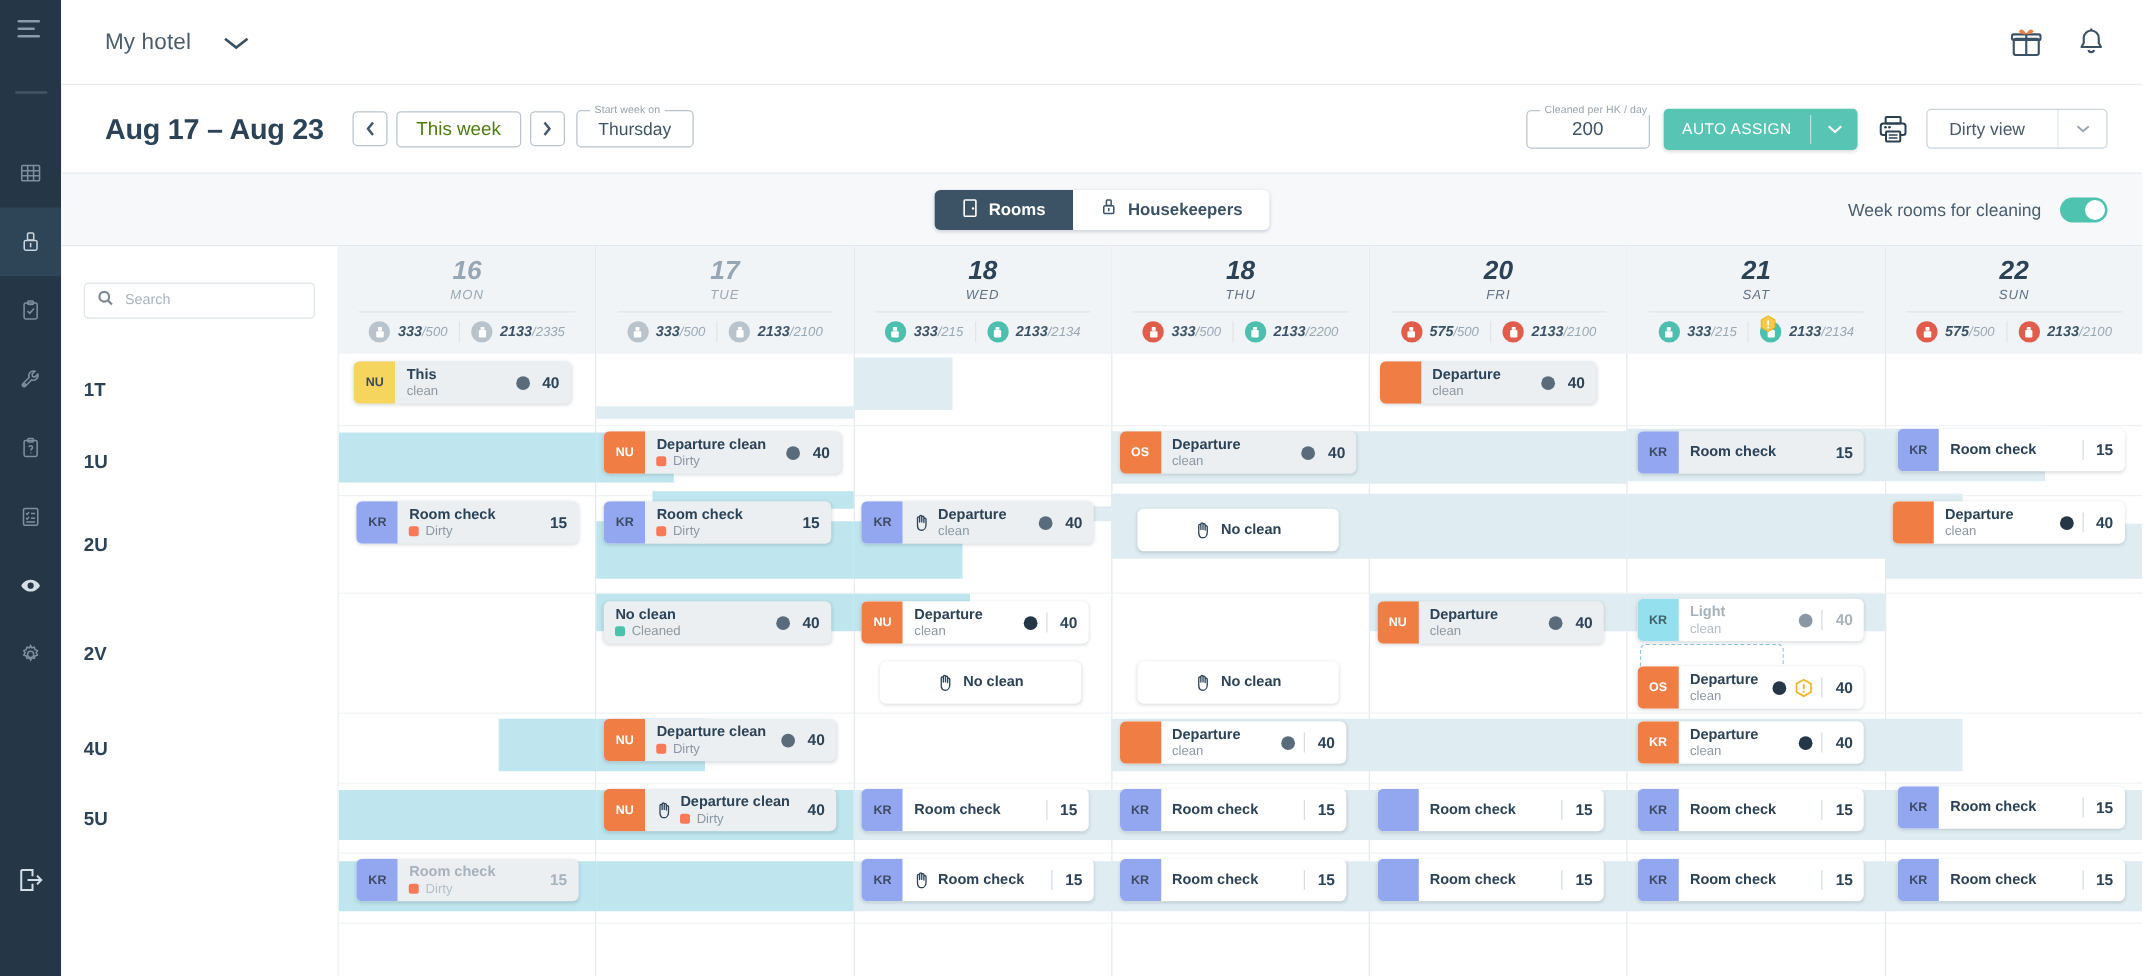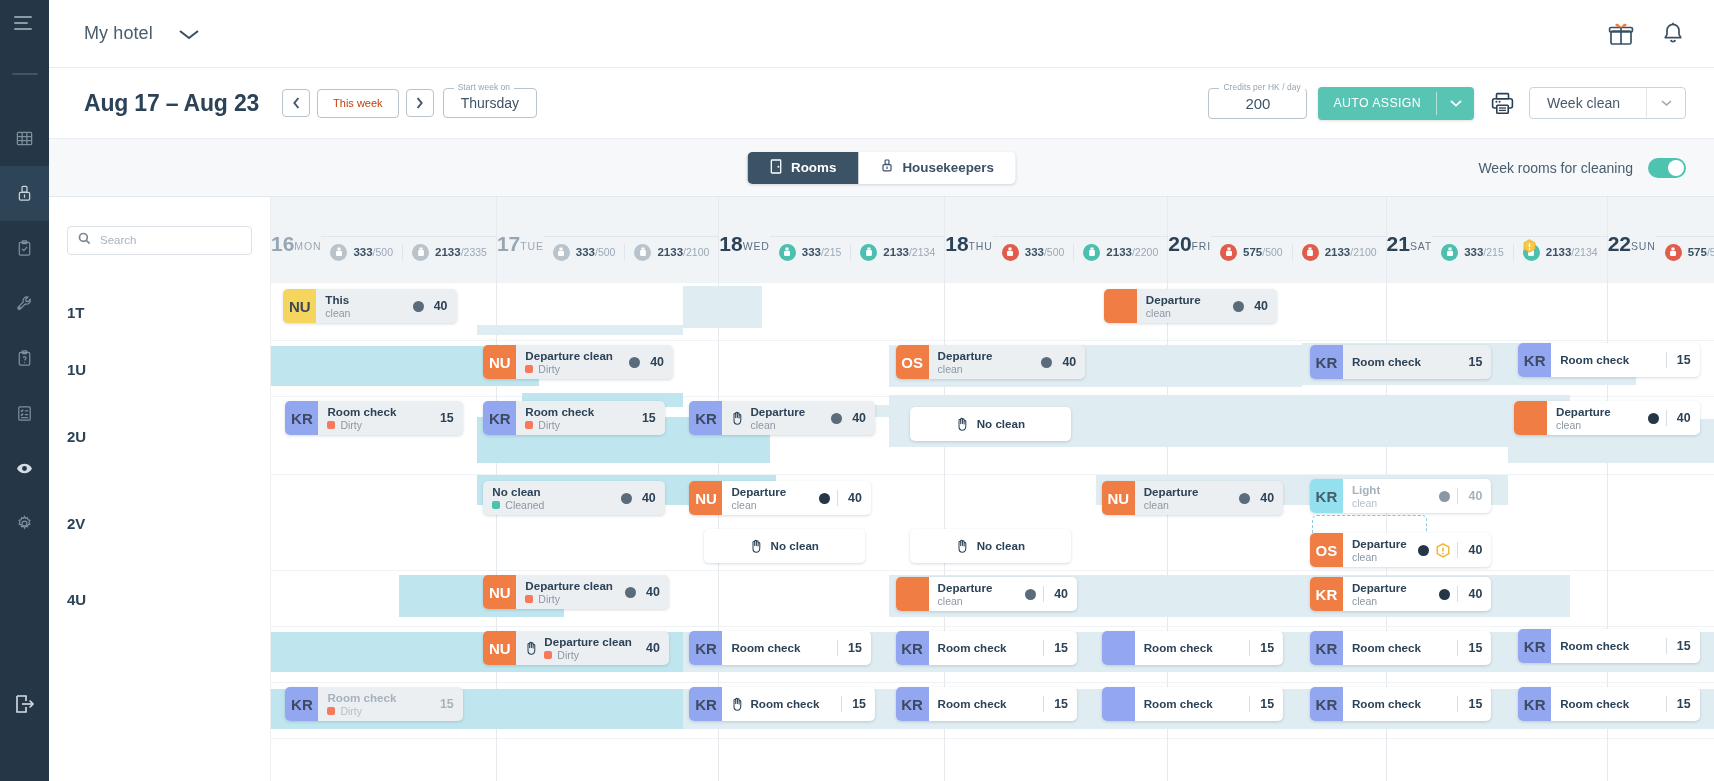--- a/index.html
+++ b/index.html
@@ -54,21 +54,21 @@
 
   
   .datebar { height:70px; display:flex; align-items:center; padding:0 28px 0 35px; }
   .date-title { font-size:23px; font-weight:bold; color:#2b4257; letter-spacing:-.2px; }
   .nav-group { display:flex; align-items:center; margin-left:23px; gap:7px; }
   .navbtn {
     height:28px; min-width:28px; border:1px solid #b9c4cd; border-radius:4px;
     background:#fff; display:flex; align-items:center; justify-content:center; cursor:pointer;
   }
   .navbtn svg { width:9px; height:14px; stroke:#44596c; stroke-width:2; fill:none;}
-  .thisweek { padding:0 15px; height:29px; font-size:11px; color:#c2410c; }
+  .thisweek { padding:0 15px; height:29px; font-size:15px; color:#4d7c0f; }
   .fieldbox {
     position:relative; height:30px; border:1px solid #b9c4cd; border-radius:4px;
     padding:0 17px; display:flex; align-items:center; justify-content:center; margin-left:9px;
     background:#fff; cursor:pointer;
   }
   .fieldbox .flabel {
     position:absolute; top:-7px; left:10px; background:#fff; padding:0 4px;
     font-size:8.4px; color:#96a3ae; letter-spacing:.1px; white-space:nowrap;
   }
   .fieldbox .fval { font-size:14px; color:#3e5467; }
@@ -138,21 +138,21 @@
     border:none; outline:none; font-family:inherit; font-size:11.5px; color:#3e5467; width:100%;
     background:transparent;
   }
   .searchbox input::placeholder { color:#a9b4bd; }
   .roomlabel { display:flex; align-items:center; padding-left:18px; font-size:15px; font-weight:bold; color:#2b4257; }
 
   
   .daycols { flex:1; display:flex; position:relative; }
   .daycol { flex:1; border-right:1px solid #e6eaee; position:relative; }
   .daycol:last-child { border-right:none; }
-  .dayhead { height:86px; background:#f1f4f7; display:flex; align-items:center; padding-top:9px; }
+  .dayhead { height:86px; background:#f1f4f7; display:flex; flex-direction:column; align-items:center; padding-top:9px;font-style:italic; }
   .dnum { font-size:21px; font-weight:bold; color:#97a6b4; line-height:1.05; }
   .dnum.cur { color:#2b4257; }
   .ddow { font-size:10.5px; color:#9aa8b5; letter-spacing:.85px; margin-top:2px;}
   .ddow.cur { color:#5d7184; }
   .dstats {
     margin-top:7px; width:84%; border-top:1px solid #dfe5ea; padding-top:7px;
     display:flex; align-items:center; justify-content:center; gap:0;
   }
   .stat { display:flex; align-items:center; gap:6px; padding:0 9px; position:relative; }
   .stat + .stat { border-left:1px solid #dfe5ea; }
@@ -175,21 +175,21 @@
   .tint.pale { background:#dfecf1; }
 
   
   .card {
     position:absolute; height:34px; border-radius:5px; display:flex; align-items:center;
     box-shadow:0 1px 3px rgba(30,50,70,.18); overflow:hidden; background:#eceff1; cursor:pointer;
   }
   .card.white { background:#fff; }
   .card .av {
     width:33px; align-self:stretch; display:flex; align-items:center; justify-content:center;
-    font-size:15px; font-weight:bold; color:#3c4a56; flex:0 0 33px;
+    font-size:10px; font-weight:bold; color:#3c4a56; flex:0 0 33px;
   }
   .av.yellow { background:#f6d55e; }
   .av.orange { background:#ef7d44; color:#fff; }
   .av.blue   { background:#93a7f0; color:#3d4a63; }
   .av.cyan   { background:#95e0ee; color:#44606a; }
   .card .body { flex:1; display:flex; align-items:center; padding:0 9px; min-width:0; }
   .card .txtcol { display:flex; flex-direction:column; min-width:0; }
   .card .t1 { font-size:11.6px; font-weight:bold; color:#2b4257; line-height:1.22; white-space:nowrap; }
   .card .t2 { font-size:10.5px; color:#8b98a4; line-height:1.22; display:flex; align-items:center; gap:5px; white-space:nowrap;}
   .card .t2 .sq { width:8px; height:8px; border-radius:2px; flex:0 0 8px;}
@@ -336,21 +336,21 @@
         </div>
       </div>
       <div class="fieldbox">
         <div class="flabel">Start week on</div>
         <div class="fval">Thursday</div>
       </div>
 
       <div class="datebar-spacer"></div>
 
       <div class="fieldbox credits-box">
-        <div class="flabel">Credits per HK / day</div>
+        <div class="flabel">Cleaned per HK / day</div>
         <div class="fval">200</div>
       </div>
 
       <div class="autoassign">
         <div class="aa-label">AUTO ASSIGN</div>
         <div class="aa-div"></div>
         <div class="aa-caret">
           <svg viewBox="0 0 16 10">
               <polyline points="3,3 8,7.6 13,3"></polyline>
             </svg>
@@ -363,21 +363,21 @@
           <rect x="2.6" y="7.8" width="19.8" height="9.2" rx="2" fill="none" stroke="#2b3f52" stroke-width="1.6"></rect>
           <rect x="6.8" y="14.2" width="11.4" height="8" rx=".8" fill="#fff" stroke="#2b3f52" stroke-width="1.6"></rect>
           <line x1="9" y1="17" x2="16" y2="17" stroke="#2b3f52" stroke-width="1.3"></line>
           <line x1="9" y1="19.4" x2="16" y2="19.4" stroke="#2b3f52" stroke-width="1.3"></line>
           <circle cx="6.4" cy="10.8" r="1.05" fill="#2b3f52"></circle>
           <circle cx="9.6" cy="10.8" r="1.05" fill="#2b3f52"></circle>
         </svg>
       </div>
 
       <div class="weekview">
-        <div class="wv-label">Week clean</div>
+        <div class="wv-label">Dirty view</div>
         <div class="wv-div"></div>
         <div class="wv-caret">
           <svg viewBox="0 0 13 8">
               <polyline points="2,2 6.5,6 11,2"></polyline>
             </svg>
         </div>
       </div>
     </div>
 
     <div class="tabstrip">
@@ -423,20 +423,21 @@
             </span>
             <input placeholder="Search" style="">
           </div>
         </div>
         <div id="roomlabels">
             <div class="roomlabel" style="height: 58px;">1T</div>
             <div class="roomlabel" style="height: 56px;">1U</div>
             <div class="roomlabel" style="height: 78px;">2U</div>
             <div class="roomlabel" style="height: 96px;">2V</div>
             <div class="roomlabel" style="height: 56px;">4U</div>
+            <div class="roomlabel" style="height: 56px;">5U</div>
           </div>
       </div>
 
       <div class="daycols" id="daycols">
           <div class="daycol">
             <div class="dayhead">
               <div class="dnum">16</div>
               <div class="ddow">MON</div>
               <div class="dstats">
                 <div class="stat">

